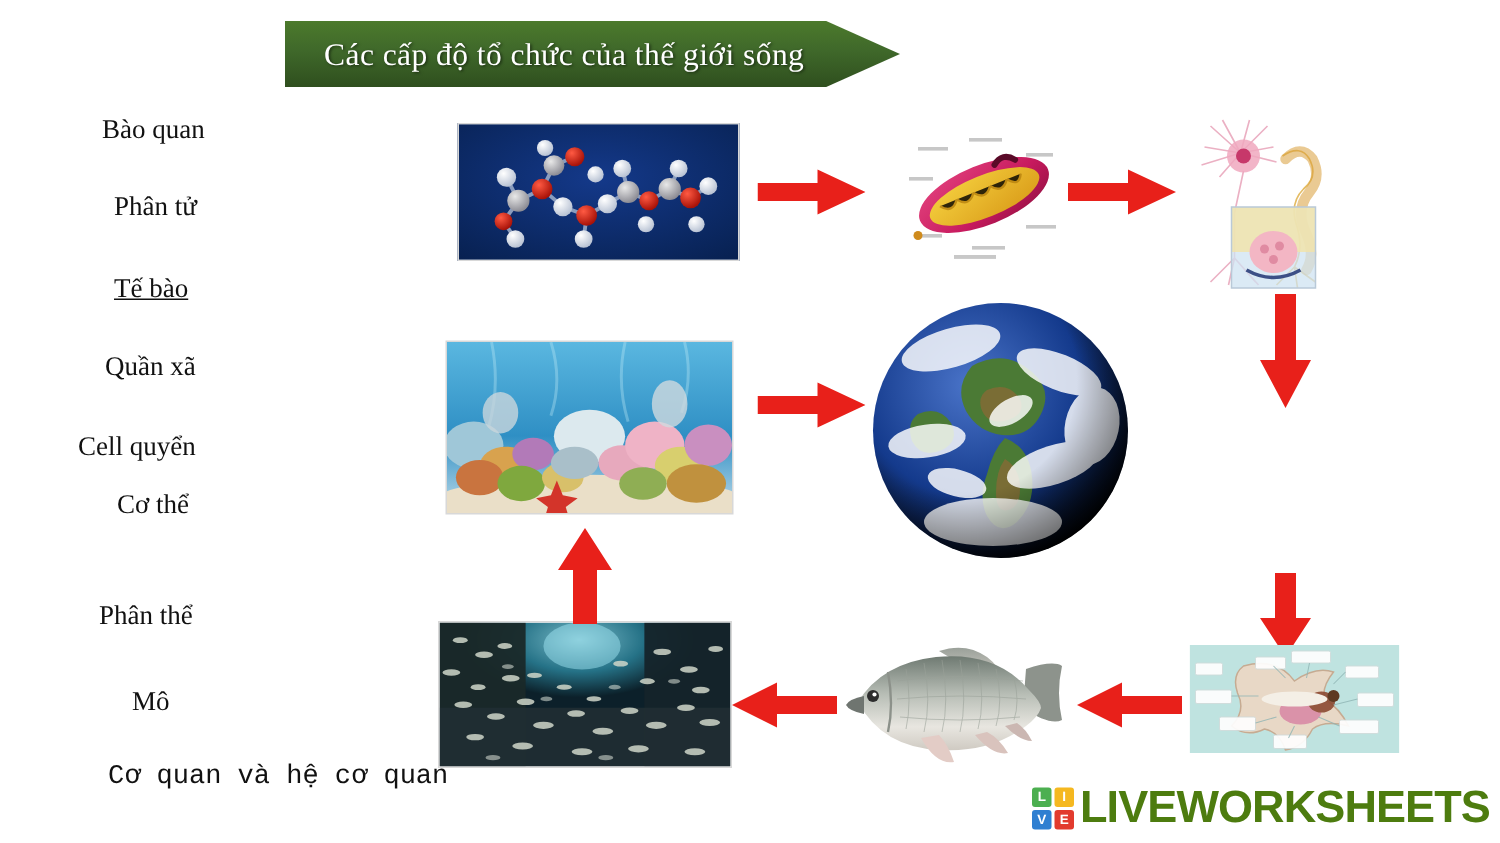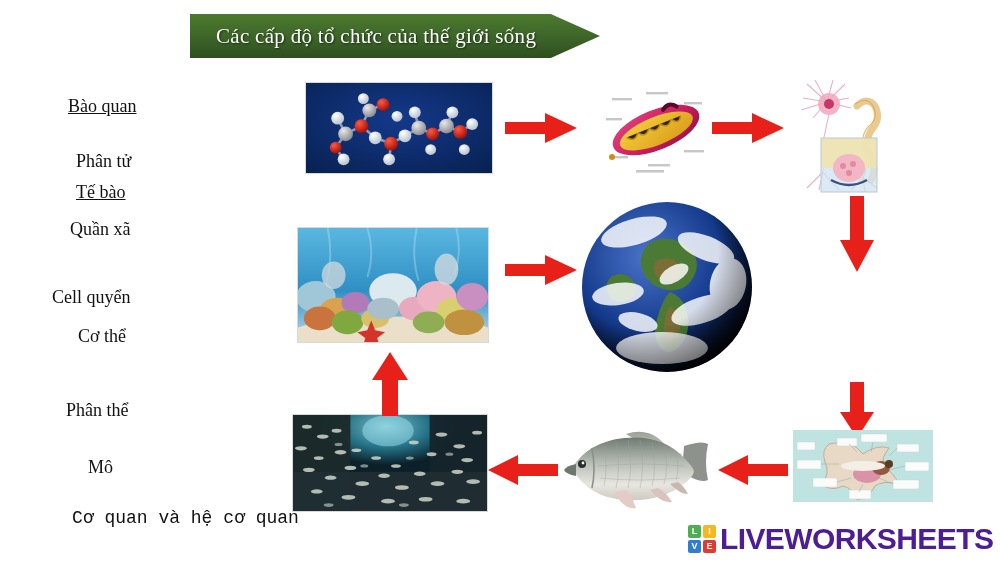--- a/index.html
+++ b/index.html
@@ -65,37 +65,37 @@
   }
   .tile {
     display: flex; align-items: center; justify-content: center;
     color: #fff; font-family: "Liberation Sans", sans-serif;
     font-weight: bold; font-size: 9px; border-radius: 2px;
     line-height: 1;
   }
   .logo-word {
     font-family: "Liberation Sans", sans-serif;
     font-weight: bold; font-size: 30px;
-    color: #4c1d95; letter-spacing: -.6px;
+    color: #4d7c0f; letter-spacing: -.6px;
   }
 </style>
 </head>
 <body>
 
 <div id="stage">
 
   <div class="banner">
     <span>Các cấp độ tổ chức của thế giới sống</span>
   </div>
 
   <div class="labels">
-    <div class="label" style="left:68px;  top:96px;text-decoration:underline;">Bào quan</div>
-    <div class="label" style="left:76px;  top:127px;margin-top:24px;">Phân tử</div>
+    <div class="label" style="left:68px;  top:76px;">Bào quan</div>
+    <div class="label" style="left:76px;  top:127px;">Phân tử</div>
     <div class="label" style="left:76px;  top:182px;text-decoration:underline;">Tế bào</div>
-    <div class="label" style="left:70px;  top:219px;">Quần xã</div>
+    <div class="label" style="left:70px;  top:234px;">Quần xã</div>
     <div class="label" style="left:52px;  top:287px;">Cell quyển</div>
     <div class="label" style="left:78px;  top:326px;">Cơ thể</div>
     <div class="label" style="left:66px;  top:400px;">Phân thể</div>
     <div class="label" style="left:88px;  top:457px;text-align:right;">Mô</div>
     <div class="label" style="left:72px;  top:508px;font-family:Liberation Mono, monospace;">Cơ quan và hệ cơ quan</div>
   </div>
 
   <div class="media molecule framed" style="left:305px; top:82px; width:188px; height:92px;">
     <svg viewBox="0 0 188 92" preserveAspectRatio="none">
       <defs>

